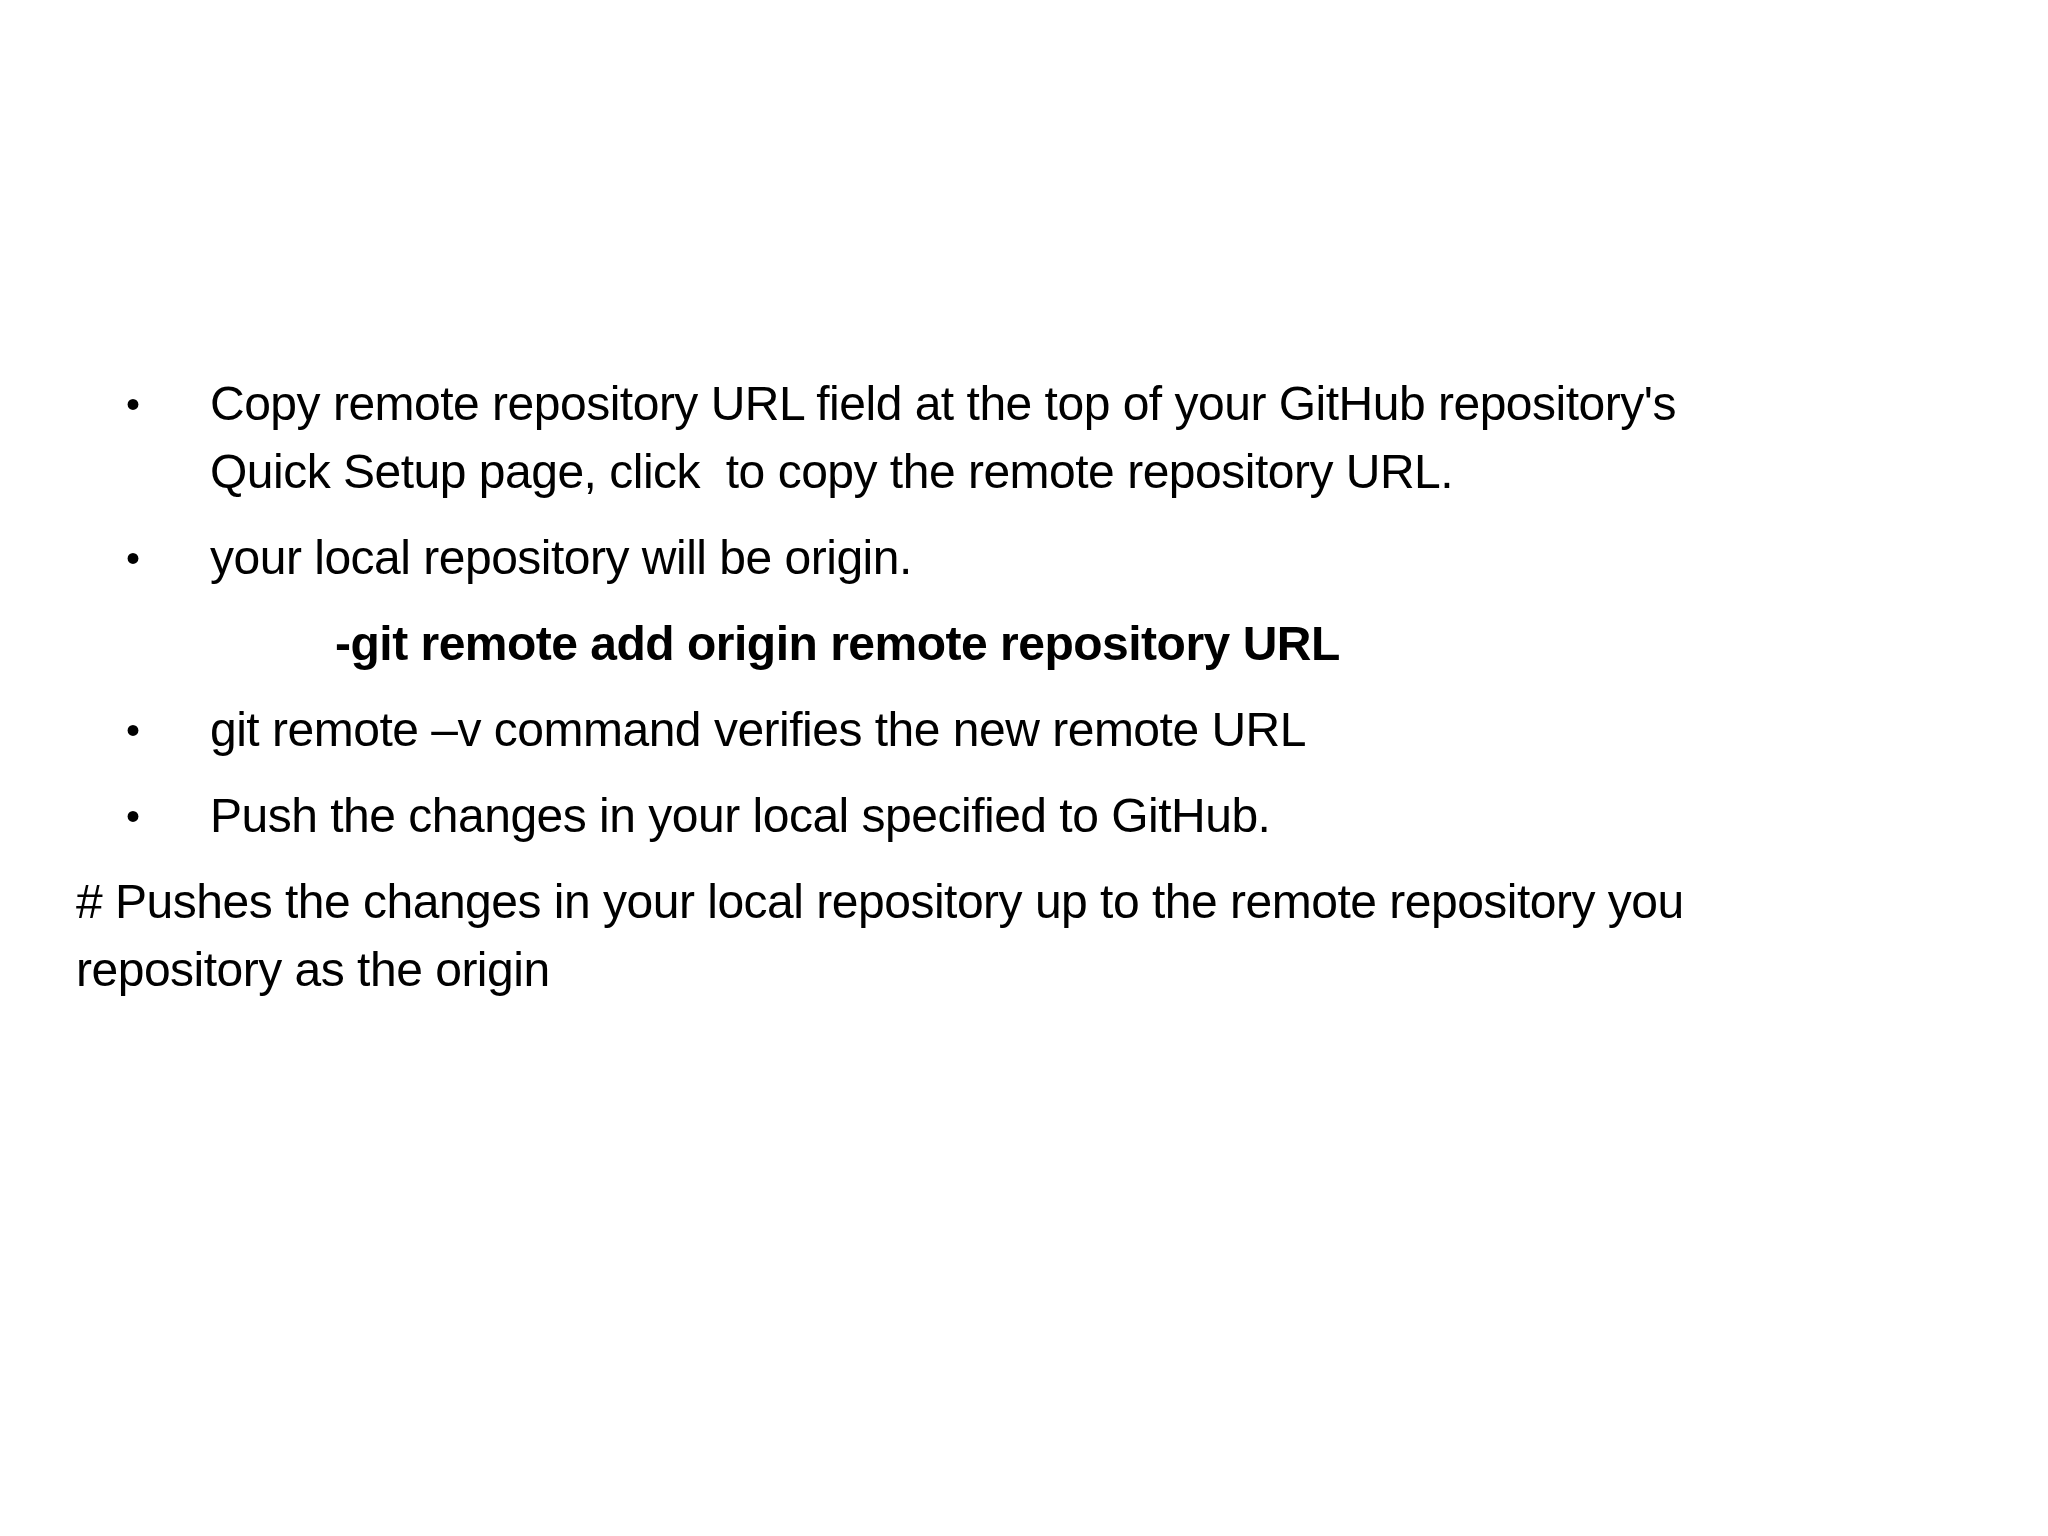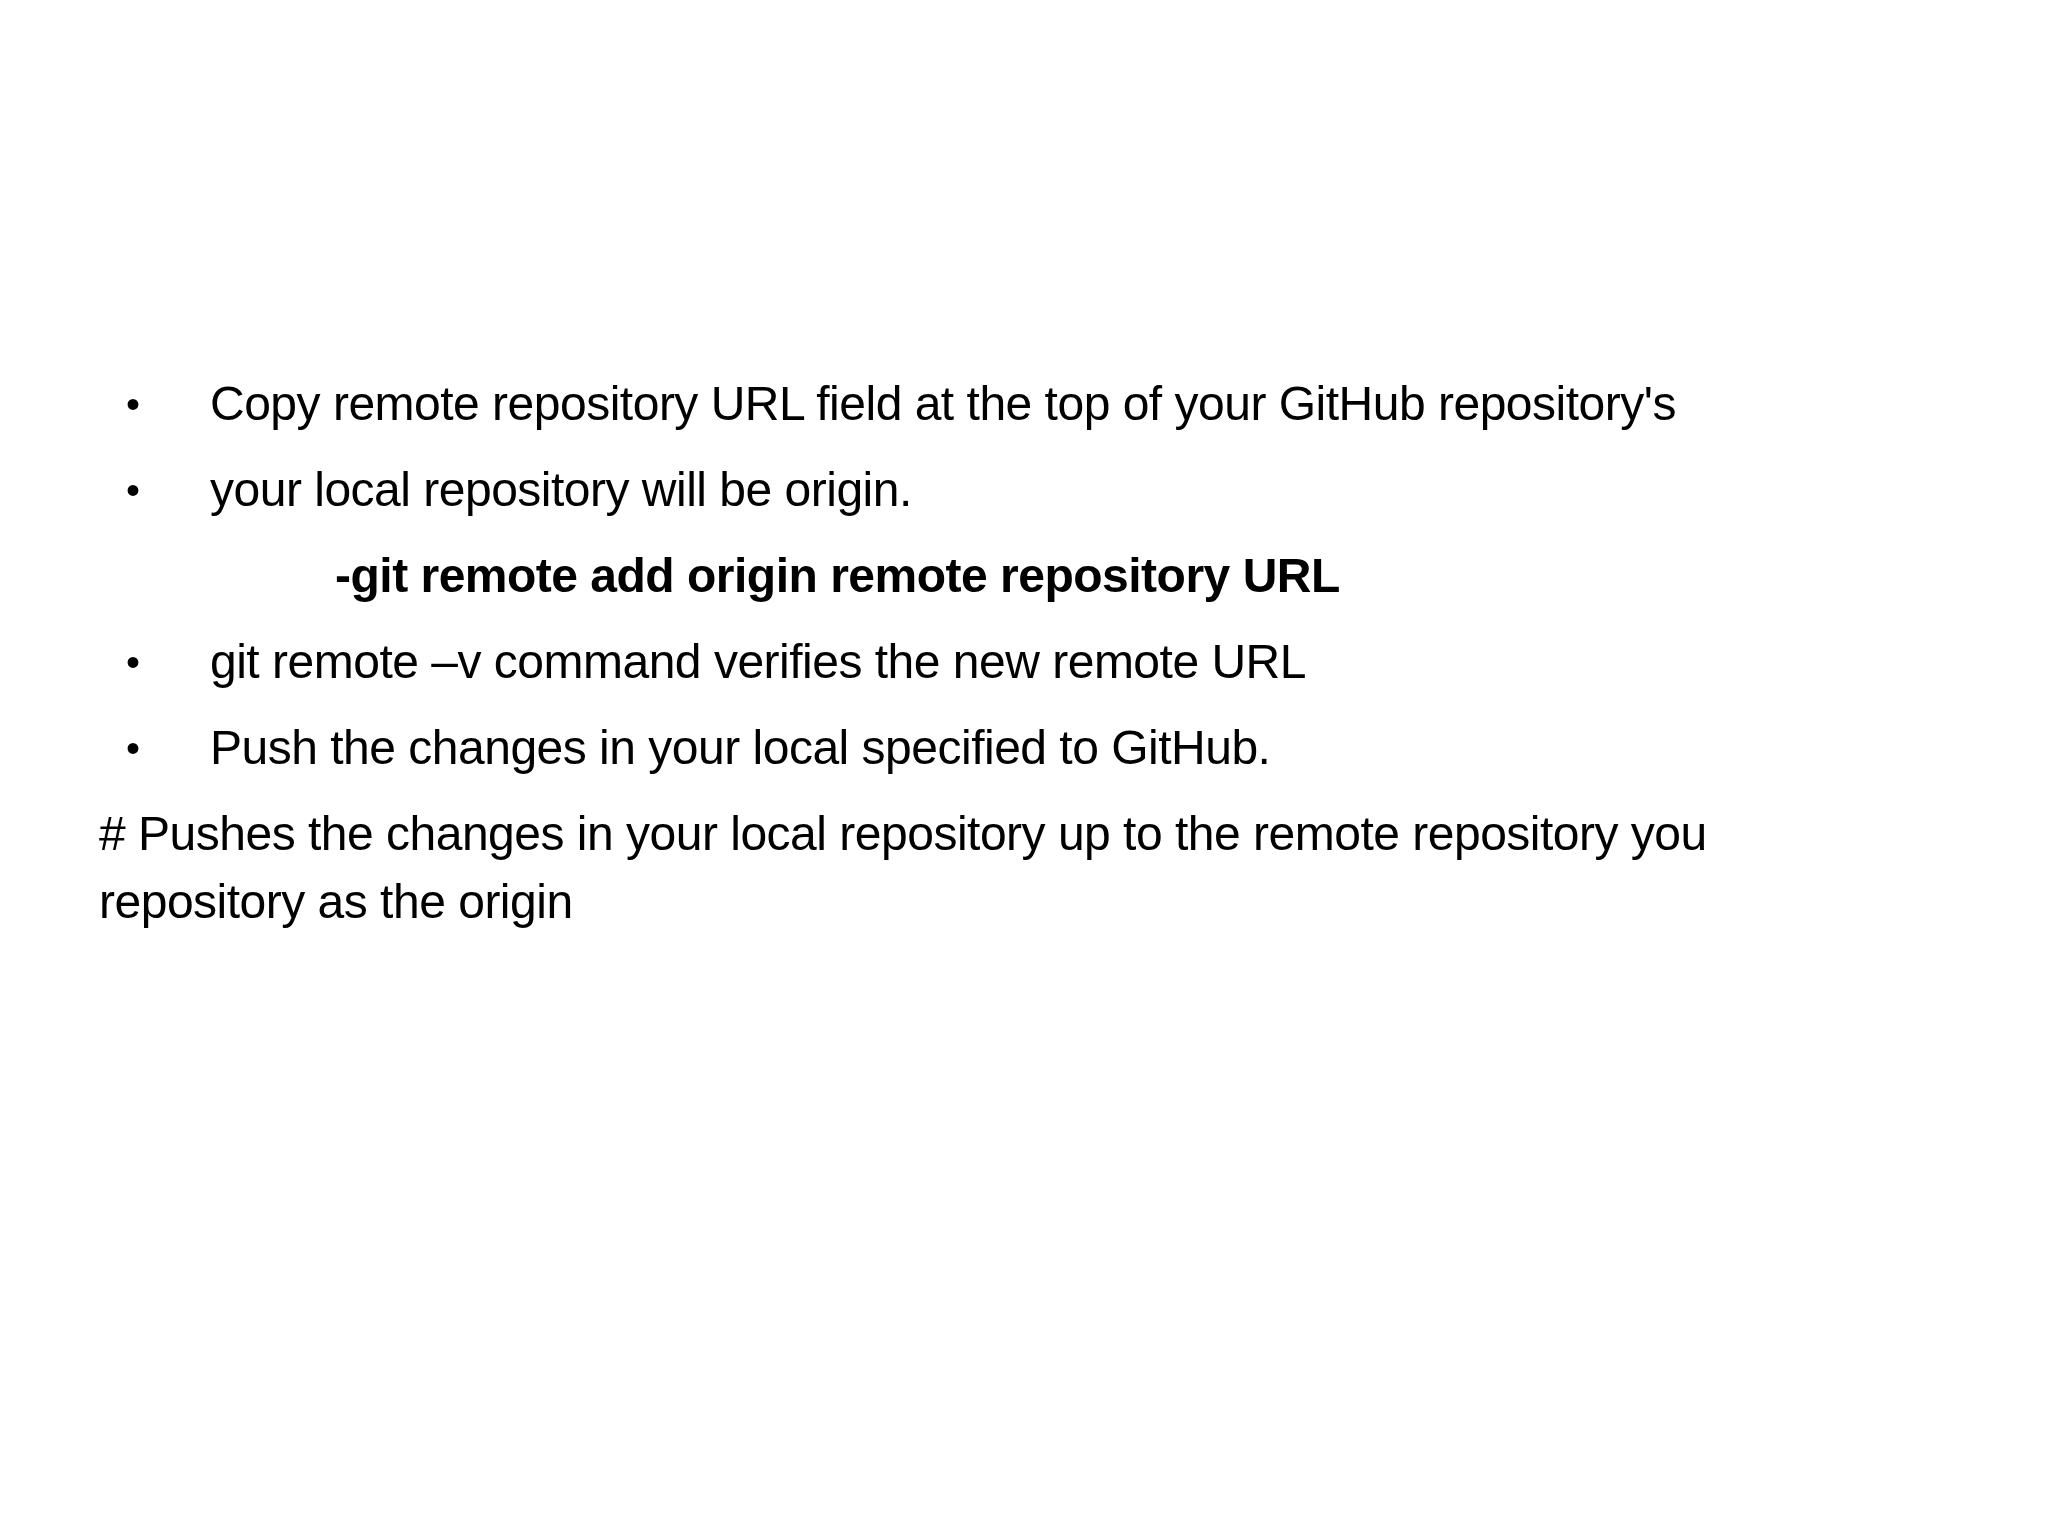--- a/index.html
+++ b/index.html
@@ -43,34 +43,35 @@
   .bullet .lines {
     padding-left: 210px;
     padding-right: 48px;
   }
   .command {
     padding-left: 335px;
     padding-right: 20px;
     font-weight: 700;
   }
   .note {
-    padding-left: 99px;
+    padding-left: 76px;
     padding-right: 80px;
   }
 </style>
 </head>
 <body>
 
 <div class="slide">
   <div class="content">
 
     <div class="block bullet">
       <span class="marker">•</span>
       <div class="lines">
         <span class="line">Copy remote repository URL field at the top of your GitHub repository's</span>
+        <span class="line">Quick Setup page, click  to copy the remote repository URL.</span>
       </div>
     </div>
 
     <div class="block bullet">
       <span class="marker">•</span>
       <div class="lines">
         <span class="line">your local repository will be origin.</span>
       </div>
     </div>
 

